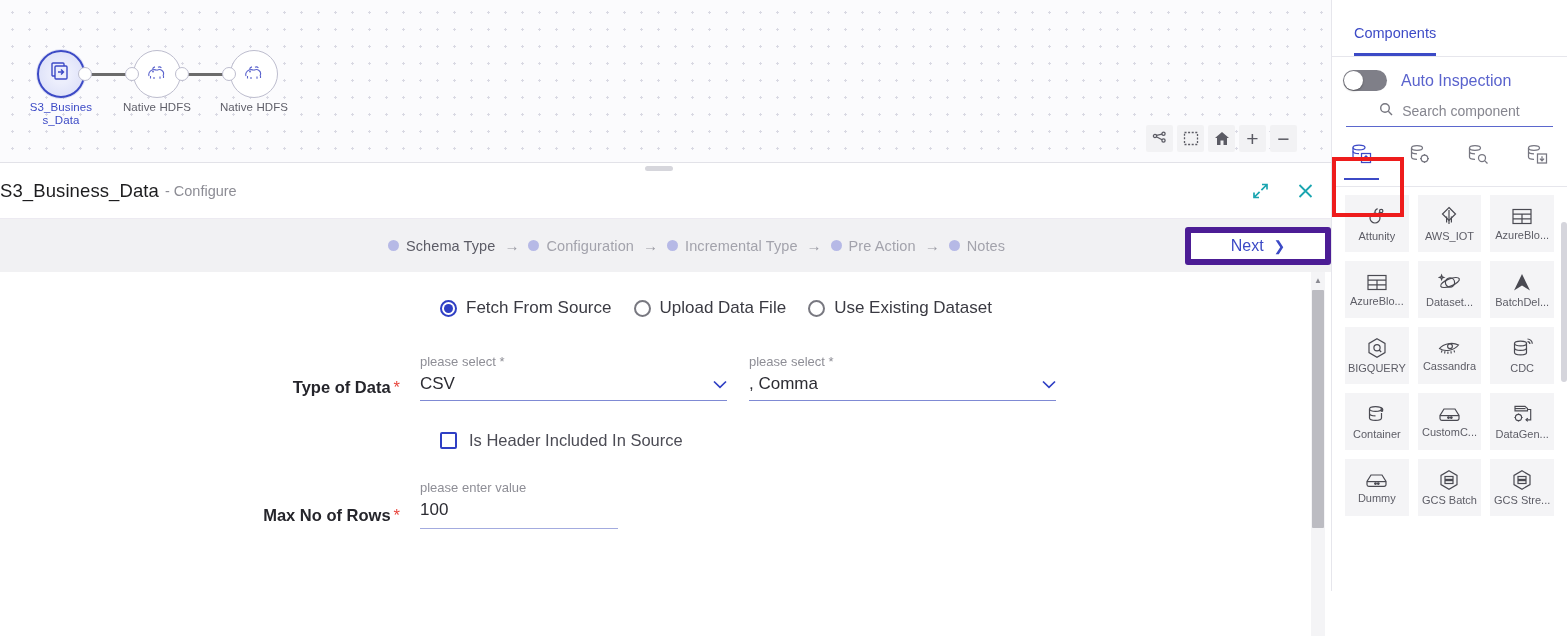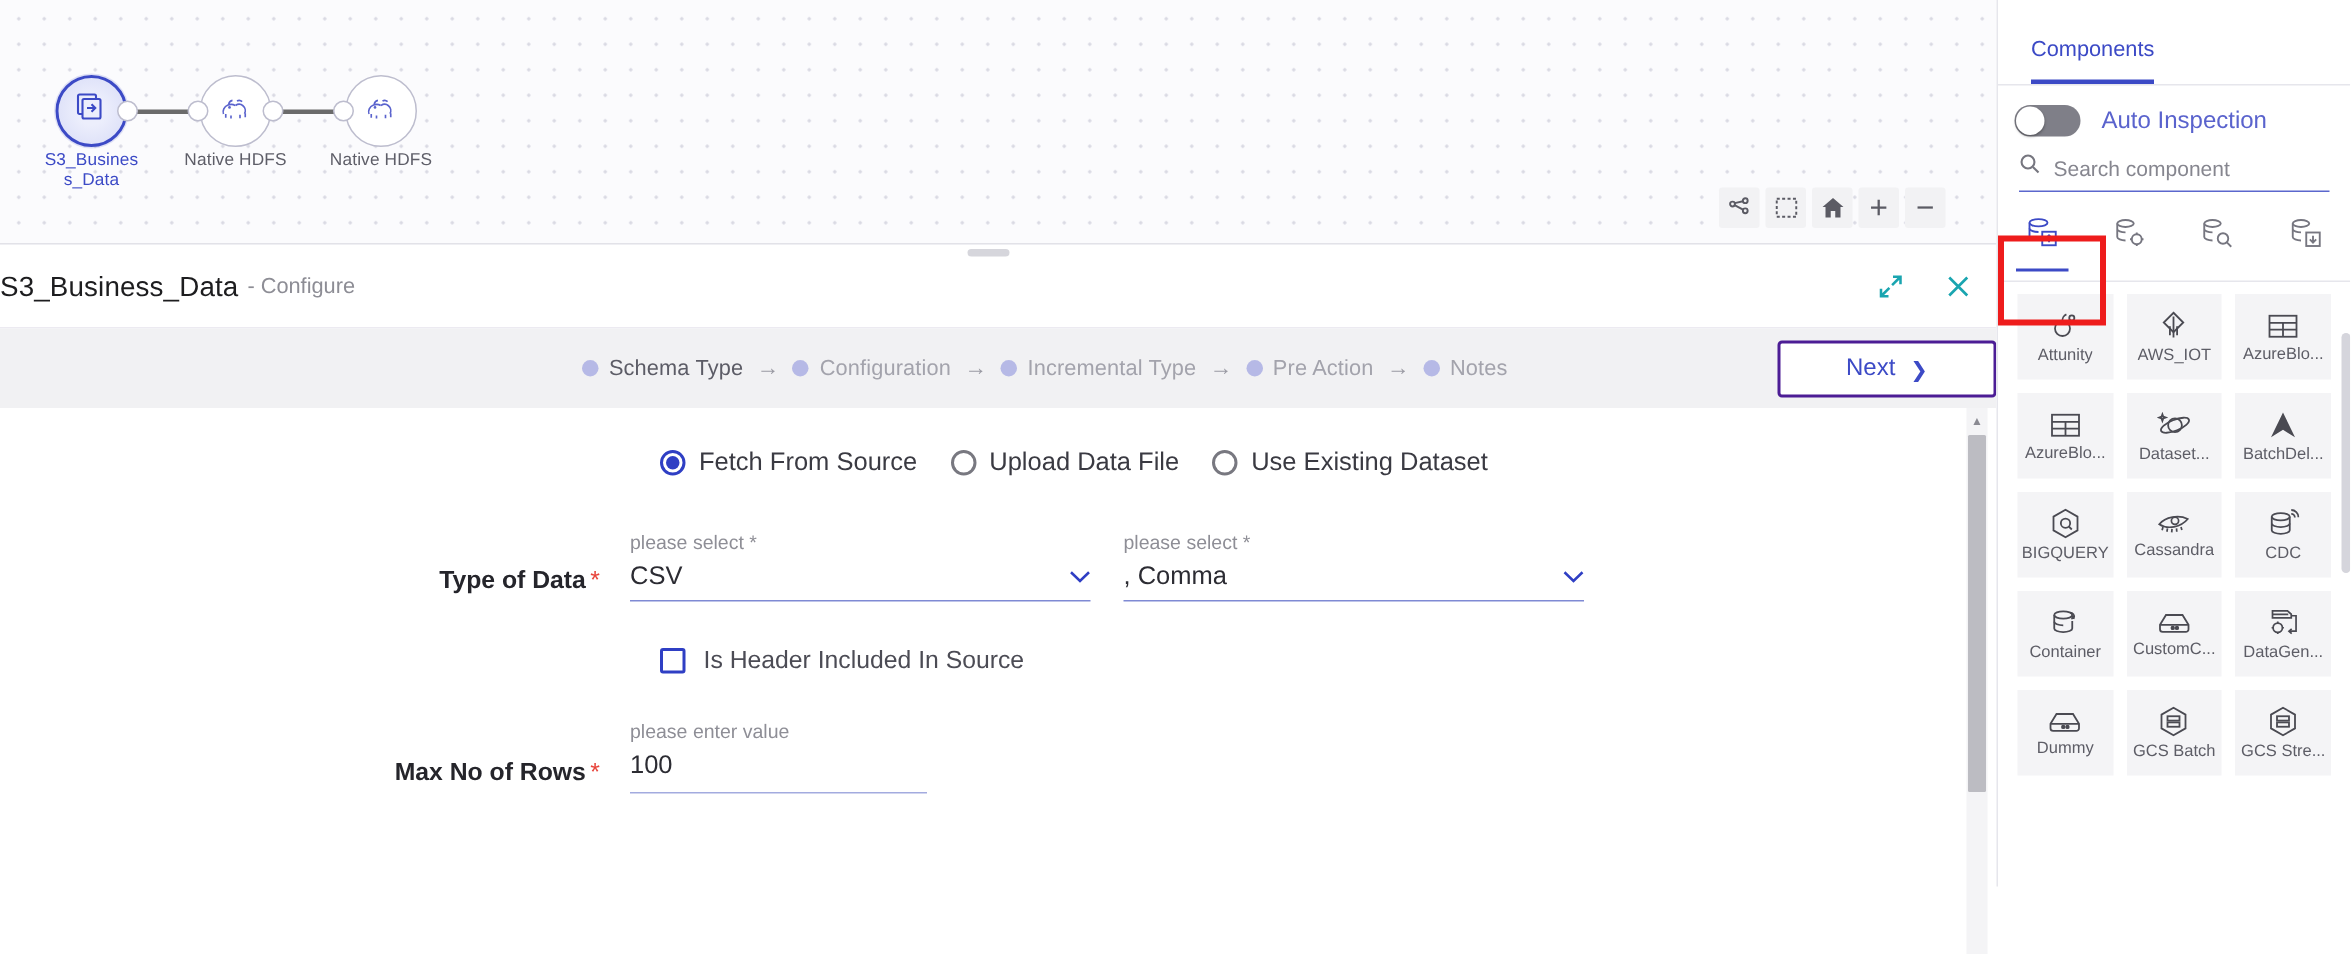--- a/index.html
+++ b/index.html
@@ -164,21 +164,21 @@
   .step-arrow {
     margin: 0 9px;
     font-size: 15px; color: #9a9aa3;
   }
   .next-btn {
     position: absolute;
     right: 0px; top: 50%;
     transform: translateY(-50%);
     width: 146px; height: 38px;
     background: #ffffff;
-    border: 2px solid #4c1d95;
+    border: 6px solid #4c1d95;
     border-radius: 3px;
     color: #3c4ac6;
     font-size: 16px;
     display: flex; align-items: center; justify-content: center;
     gap: 10px;
     cursor: pointer;
   }
   .next-btn .chev { font-size: 14px; }
 
   .form-area {
@@ -328,20 +328,21 @@
     box-shadow: 0 1px 2px rgba(0,0,0,.35);
   }
   .auto-insp-label { font-size: 16px; color: #5a63cd; }
 
   .search-row {
     margin: 11px 14px 0 14px;
     display: flex; align-items: center;
     gap: 9px;
     border-bottom: 1.2px solid #5b67cd;
     padding-bottom: 6px;
+    justify-content: center;
   }
   .search-ph { font-size: 14px; color: #86868f; }
 
   .cat-tabs {
     display: flex;
     height: 60px;
     border-bottom: 1px solid #e6e6ec;
     position: relative;
   }
   .cat-tab {

